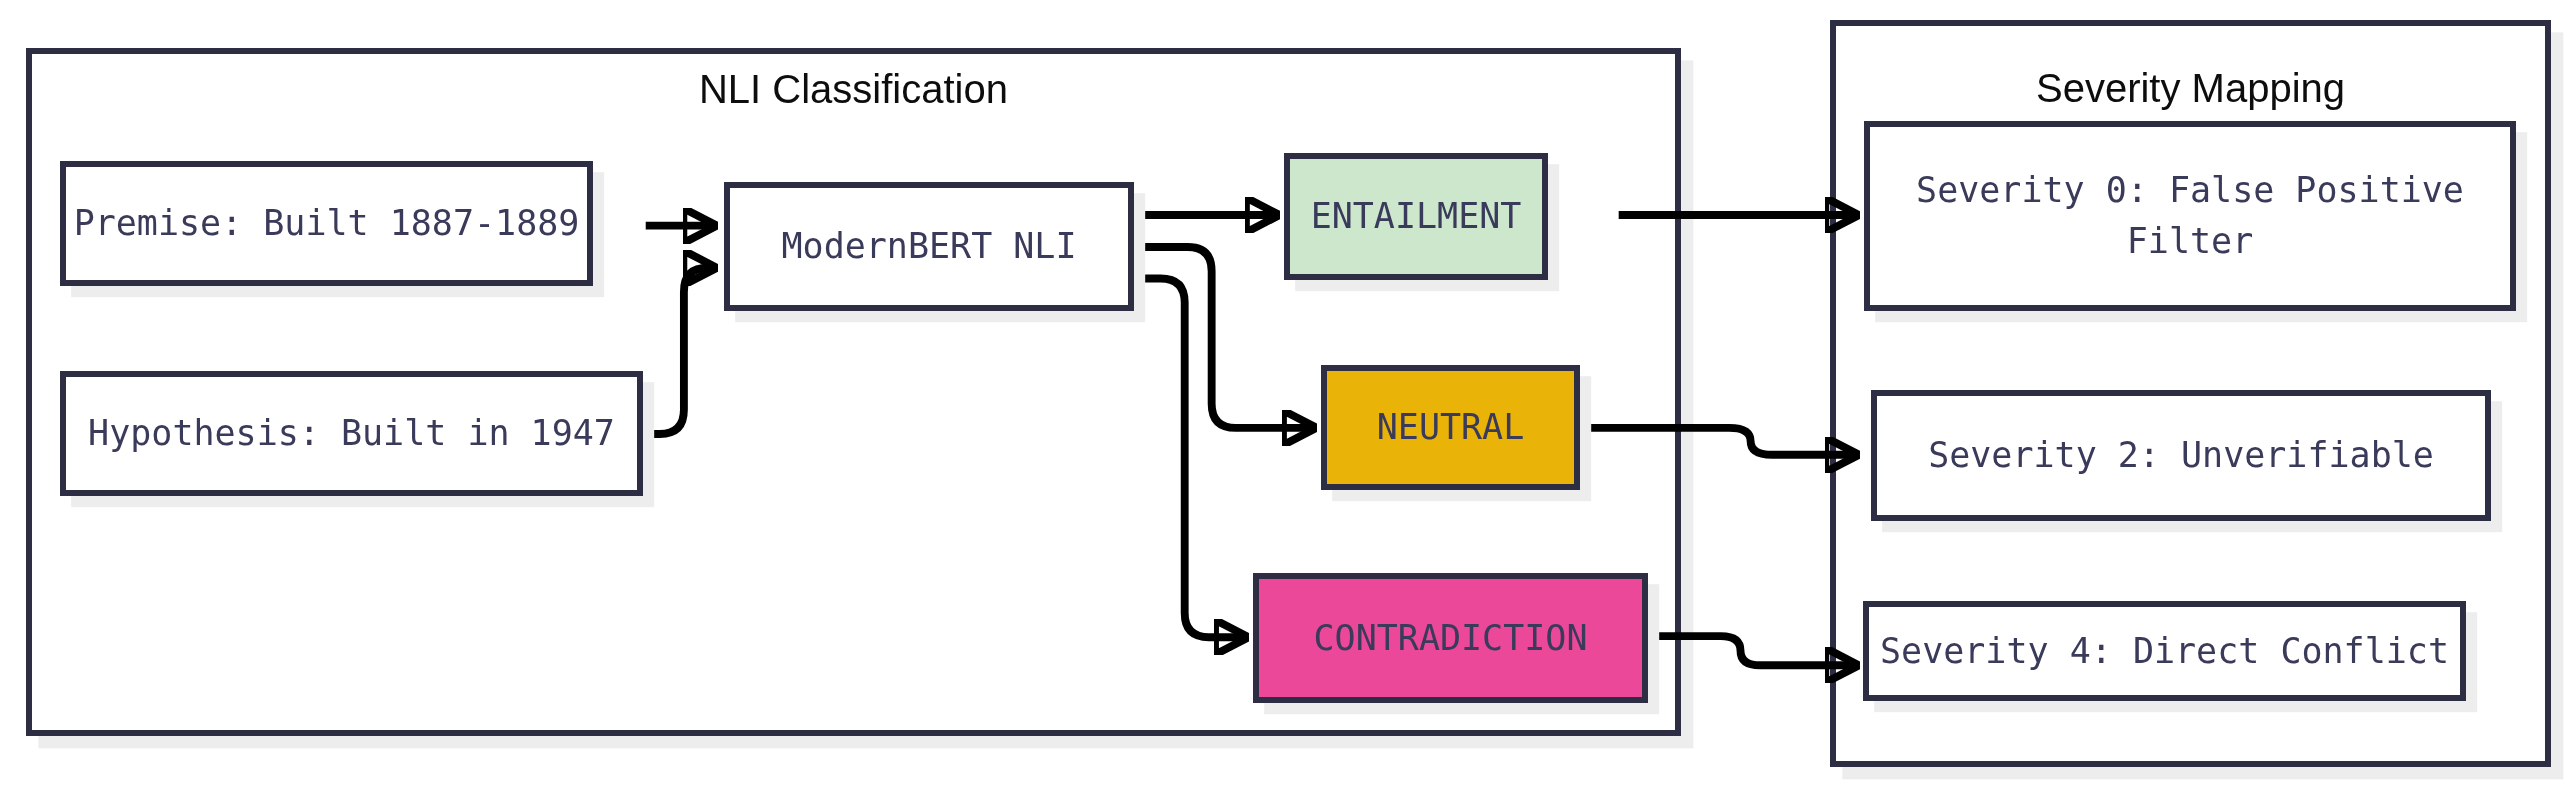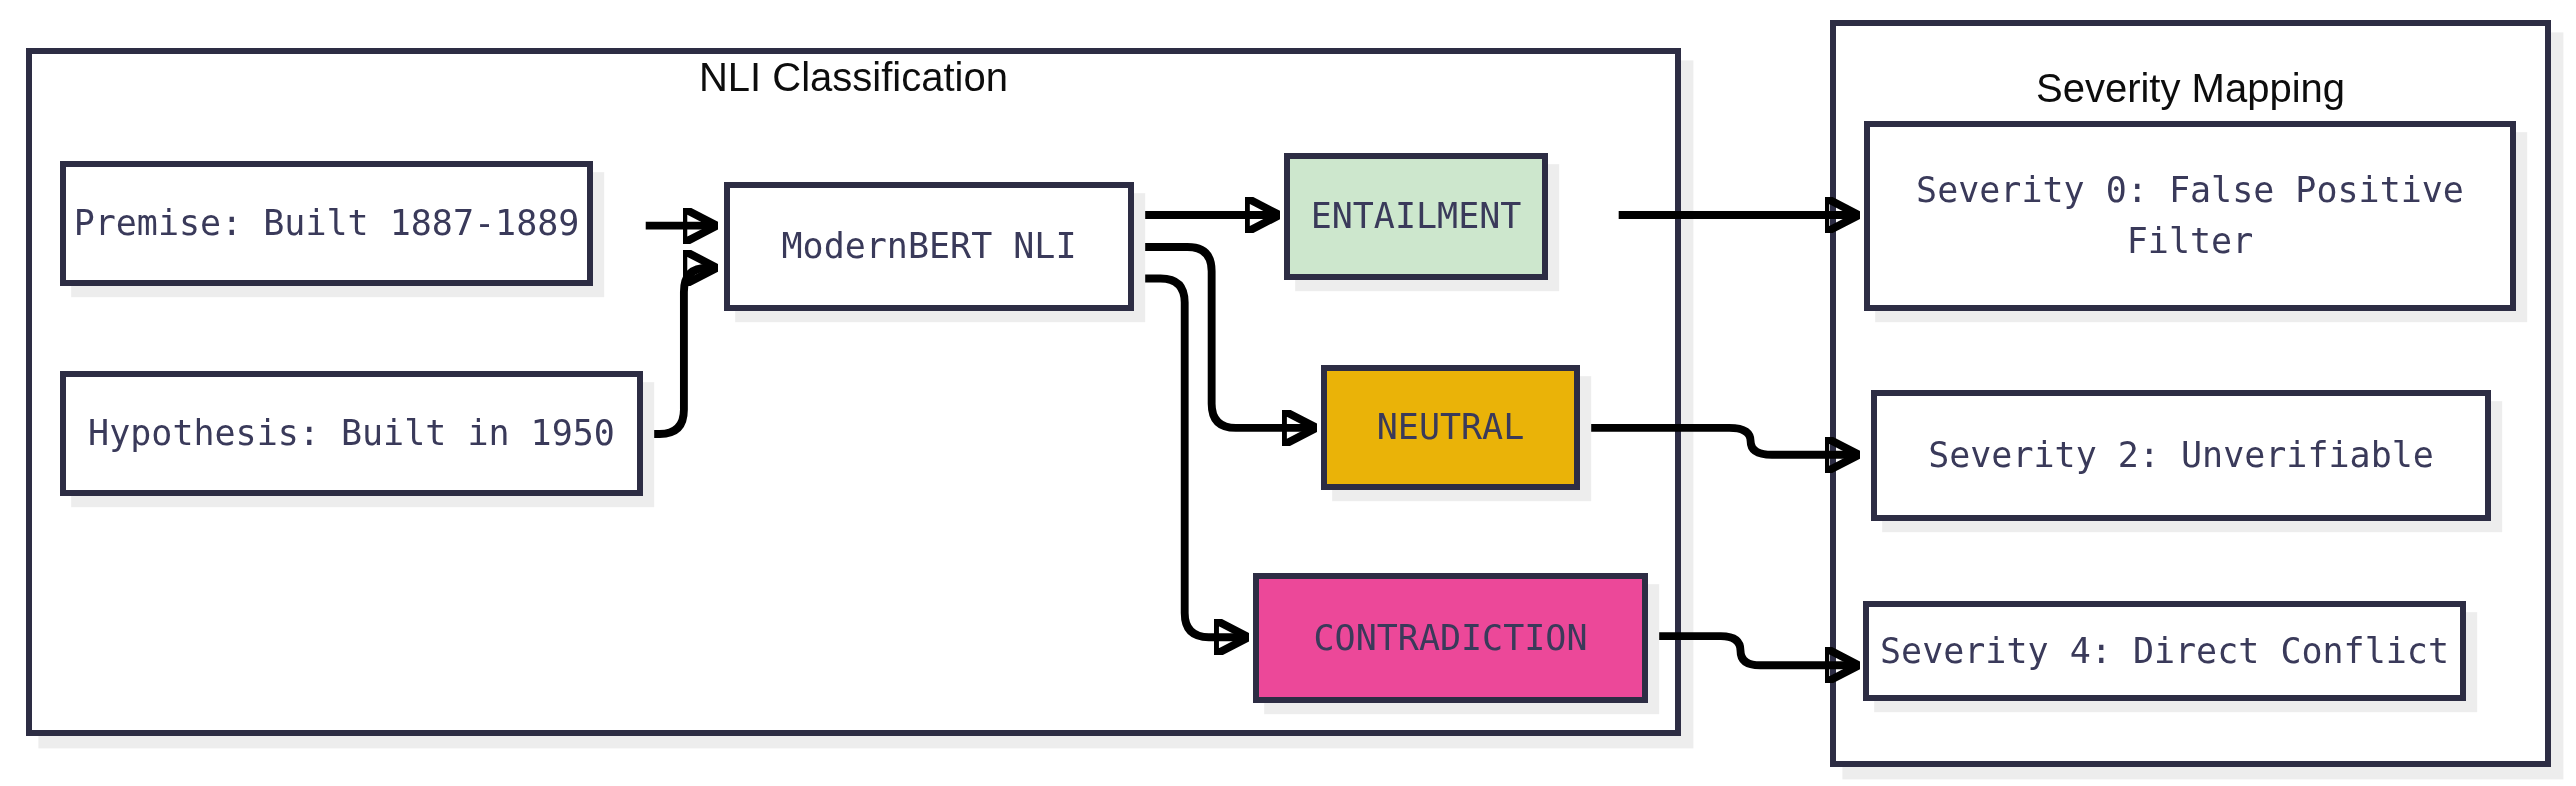--- a/index.html
+++ b/index.html
@@ -24,21 +24,21 @@
     white-space:nowrap;
   }
   .node.wrap{white-space:normal;padding:0 15.7px;}
   #edge-layer{position:absolute;left:0;top:0;width:2576px;height:786px;}
   #edge-layer path{fill:none;stroke:#000000;stroke-width:14px;}
 </style>
 </head>
 <body>
 
 <div class="container-frame" style="left:26px;top:48px;width:1655px;height:688px;"></div>
-<div class="container-title" style="left:26px;top:55px;width:1655px;">NLI Classification</div>
+<div class="container-title" style="left:26px;top:67px;width:1655px;">NLI Classification</div>
 
 <div class="container-frame" style="left:1830px;top:19.7px;width:721px;height:747px;"></div>
 <div class="container-title" style="left:1830px;top:27px;width:721px;margin-top:39px;">Severity Mapping</div>
 
 <svg id="edge-layer" viewBox="0 0 4588 1400" xmlns="http://www.w3.org/2000/svg">
   <defs>
     <marker id="ah" markerUnits="userSpaceOnUse" markerWidth="62" markerHeight="64" viewBox="0 0 62 64" refX="56" refY="32" orient="auto">
       <path d="M1,1 L61,32 L1,63 Z" fill="#000000" stroke="none"></path>
     </marker>
   </defs>
@@ -47,21 +47,21 @@
   <path d="M 2024 383 L 2274 383" marker-end="url(#ah)"></path>
   <path d="M 2024 440 L 2115 440 Q 2158 440 2158 483 L 2158 719 Q 2158 762 2201 762 L 2340 762" marker-end="url(#ah)"></path>
   <path d="M 2024 496 L 2067 496 Q 2110 496 2110 539 L 2110 1092 Q 2110 1135 2153 1135 L 2219 1135" marker-end="url(#ah)"></path>
   <path d="M 2883 383 L 3306 383" marker-end="url(#ah)"></path>
   <path d="M 2819 762 L 3080 762 Q 3118 762 3118 786 Q 3118 810 3156 810 L 3306 810" marker-end="url(#ah)"></path>
   <path d="M 2939 1133 L 3065 1133 Q 3100 1133 3100 1159 Q 3100 1185 3135 1185 L 3306 1185" marker-end="url(#ah)"></path>
 </svg>
 
 <div class="node" style="left:60px;top:161px;width:533px;height:125px;">Premise: Built 1887-1889</div>
 
-<div class="node" style="left:60px;top:371px;width:583px;height:125px;">Hypothesis: Built in 1950</div>
+<div class="node" style="left:60px;top:371px;width:583px;height:125px;">Hypothesis: Built in 1947</div>
 
 <div class="node" style="left:724px;top:182px;width:410px;height:129px;">ModernBERT NLI</div>
 
 <div class="node" style="left: 1284px; top: 153px; width: 264px; height: 127px; background: rgb(205, 231, 205);">ENTAILMENT</div>
 
 <div class="node" style="left: 1321px; top: 365px; width: 259px; height: 125px; background: #eab308;">NEUTRAL</div>
 
 <div class="node" style="left: 1253px; top: 573px; width: 395px; height: 130px; background: #ec4899;">CONTRADICTION</div>
 
 <div class="node wrap" style="left:1864px;top:121px;width:652px;height:190px;">Severity 0: False Positive Filter</div>

